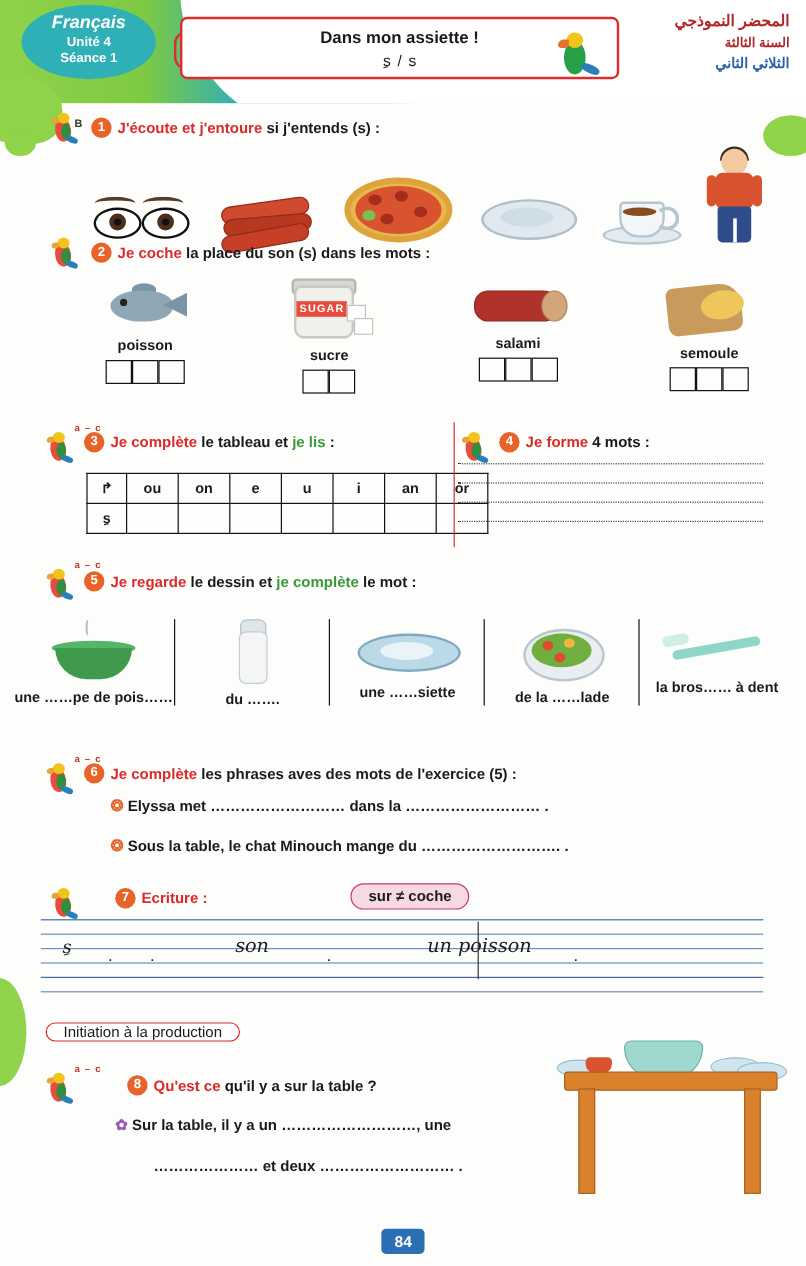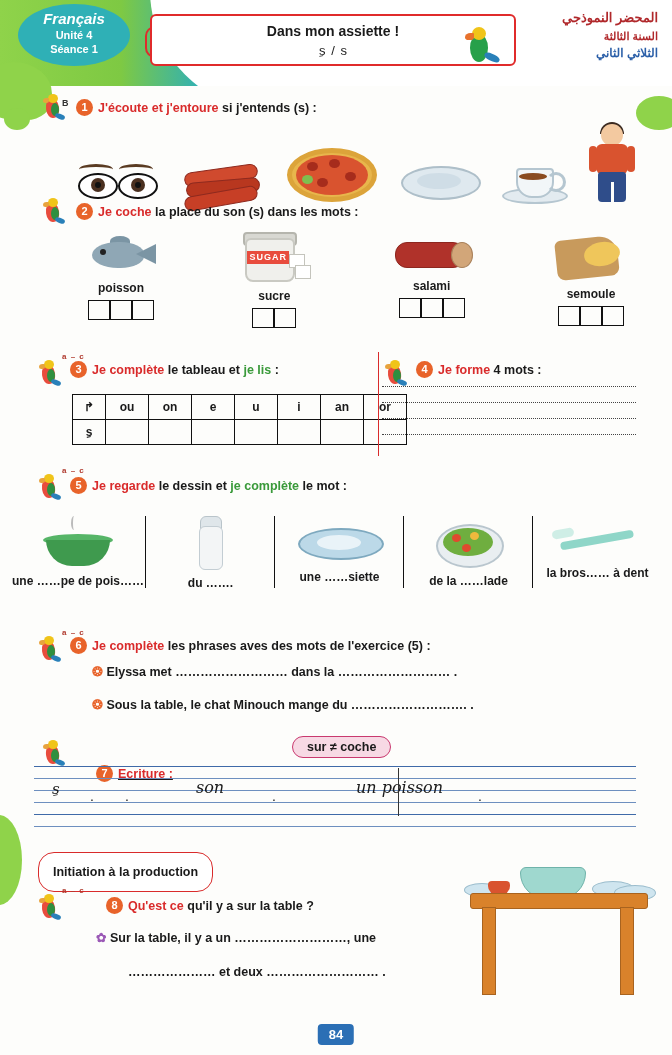--- a/index.html
+++ b/index.html
@@ -633,23 +633,23 @@
     font-weight: bold;
     color: #1a1a1a;
     padding: 3px 14px;
   }
 
   
   .init-box {
     position: absolute;
     border: 1.8px solid #d92b2b;
     border-radius: 16px;
-    padding: 12px 14px;
+    padding: 0 14px;
     font-size: 12.5px;
-    font-weight: bold;
+    font-weight: normal;
     background: #fff;
   }
 
   
   .tableill { position: absolute; right: 18px; bottom: 58px; width: 190px; height: 132px;}
   .tableill .top {
     position: absolute; left: 6px; top: 28px;
     width: 176px; height: 14px;
     background: #d9822b; border: 1.5px solid #a8631f; border-radius: 3px;
   }
@@ -1016,21 +1016,21 @@
     <span>Sous la table, le chat Minouch mange du ………………………. .</span>
   </div>
 
   <div class="parrot" style="left:40px; top:738px;">
     <div class="body"></div>
       <div class="wing"></div>
       <div class="head"></div>
       <div class="beak"></div>
       <div class="tail"></div>
   </div>
-  <div class="ex" style="top:764px; left:96px;text-decoration:underline;">
+  <div class="ex" style="top:740px; left:96px;">
     <span class="num">7</span><span class="instr red">Ecriture :</span>
   </div>
   <div class="pill" style="left:292px; top:736px;">sur ≠ coche</div>
 
   <div class="writing" style="top:766px;">
     <div class="wline thick"></div>
     <div class="wline"></div>
     <div class="wline"></div>
     <div class="wline"></div>
     <div class="wline thick"></div>

